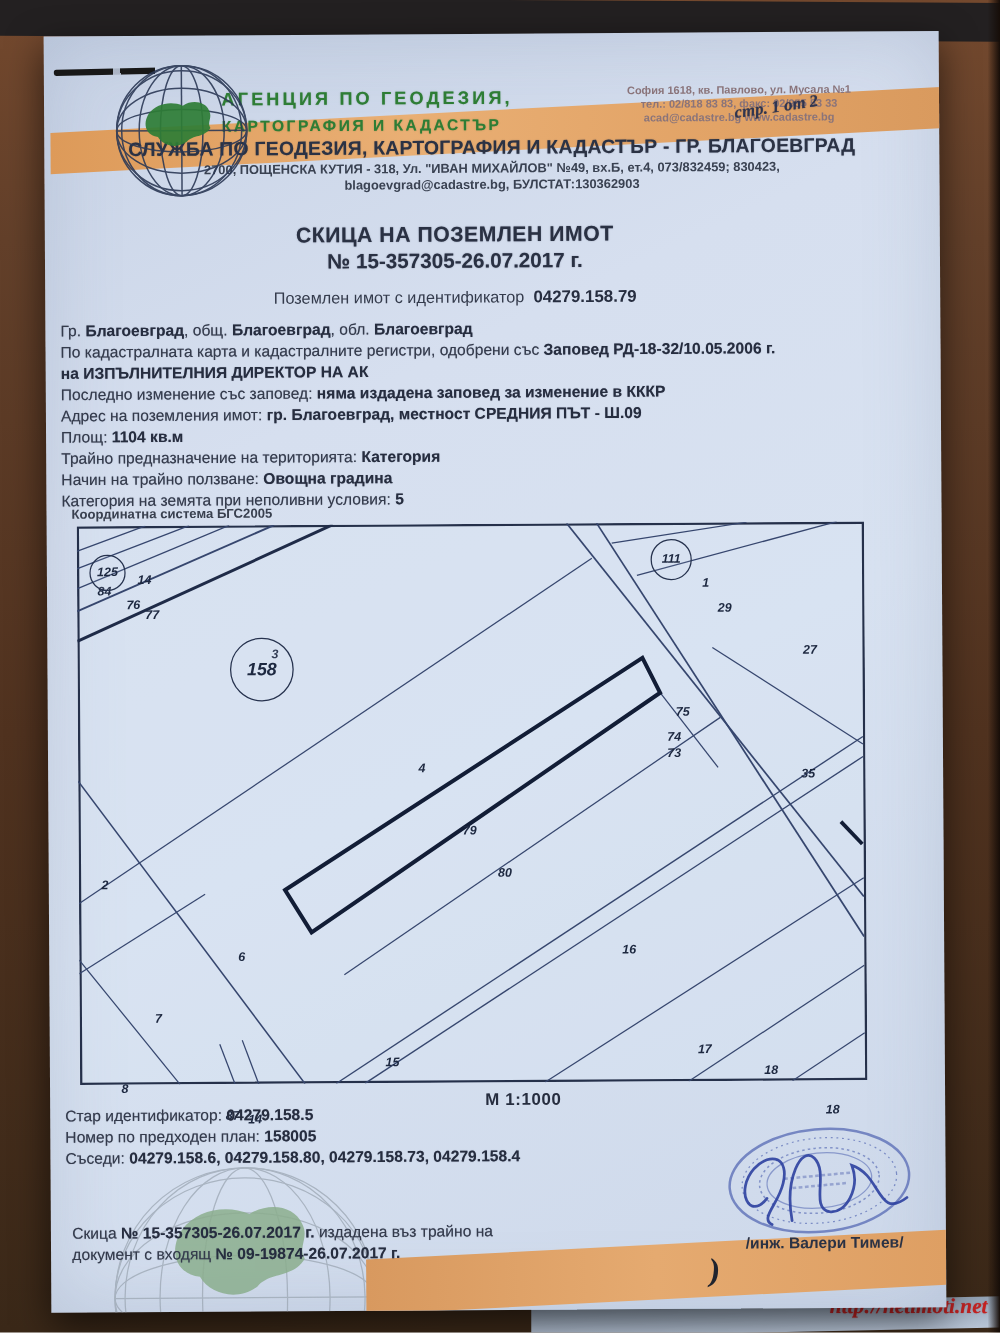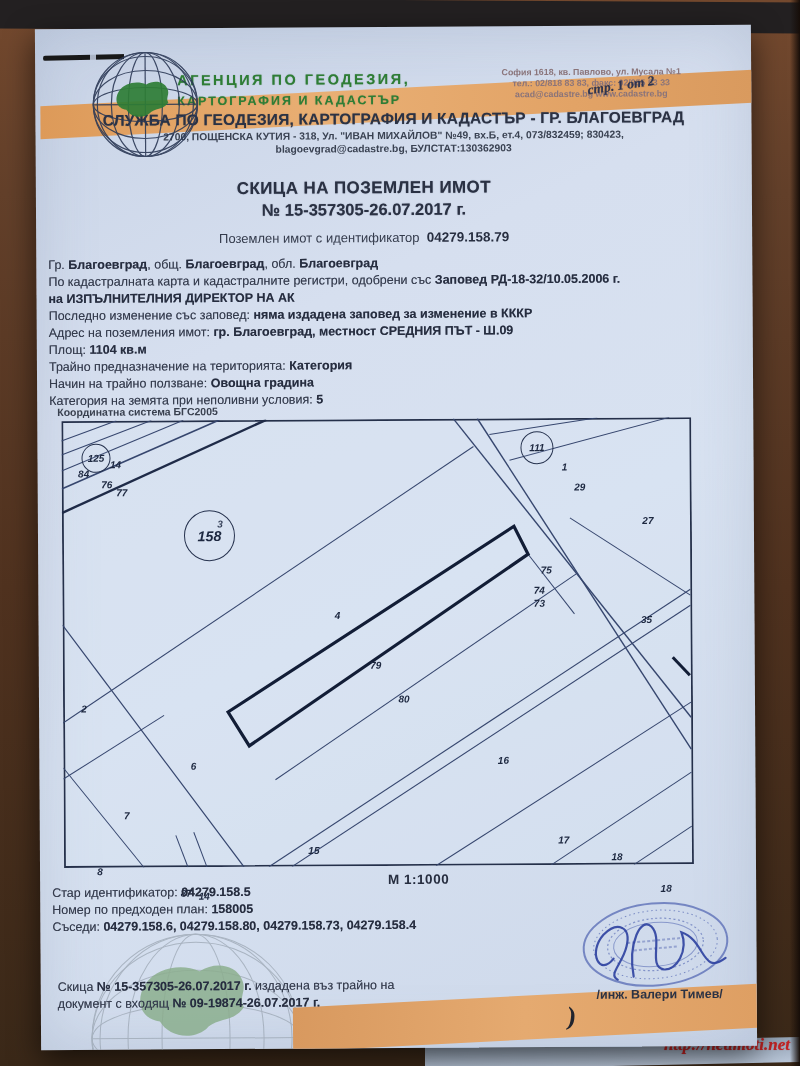--- a/index.html
+++ b/index.html
@@ -161,21 +161,21 @@
 
       <path d="M165,292 L452,108 L466,136 L186,326 Z" fill="none" stroke="#121d36" stroke-width="3.2"></path>
 
       <path d="M610,240 L627,258" stroke="#121d36" stroke-width="3" fill="none"></path>
     </svg>
     <div class="map-labels" id="map-labels">
         <span class="plabel" style="left: 22px; top: 15px;">84</span>
         <span class="plabel" style="left: 54px; top: 6px;">14</span>
         <span class="plabel" style="left: 45px; top: 26px;">76</span>
         <span class="plabel" style="left: 60px; top: 34px;">77</span>
-        <span class="pcircle" style="left: 20px; top: 23px; width: 27px; height: 27px; font-size: 10px;">125</span>
+        <span class="pcircle" style="left: 10px; top: 23px; width: 27px; height: 27px; font-size: 10px;">125</span>
         <span class="plabel" style="left: 158px; top: 66px;">3</span>
         <span class="pcircle" style="left: 122px; top: 90px; width: 49px; height: 49px; font-size: 14.3px; text-align: center;">158</span>
         <span class="pcircle" style="left: 459px; top: 13px; width: 31px; height: 31px; font-size: 10px;">111</span>
         <span class="plabel" style="left: 503px; top: 11px;">1</span>
         <span class="plabel" style="left: 518px; top: 31px;">29</span>
         <span class="plabel" style="left: 586px; top: 65px;">27</span>
         <span class="plabel" style="left: 484px; top: 114px;">75</span>
         <span class="plabel" style="left: 477px; top: 134px;">74</span>
         <span class="plabel" style="left: 477px; top: 147px;">73</span>
         <span class="plabel" style="left: 584px; top: 164px; font-style: italic;">35</span>

